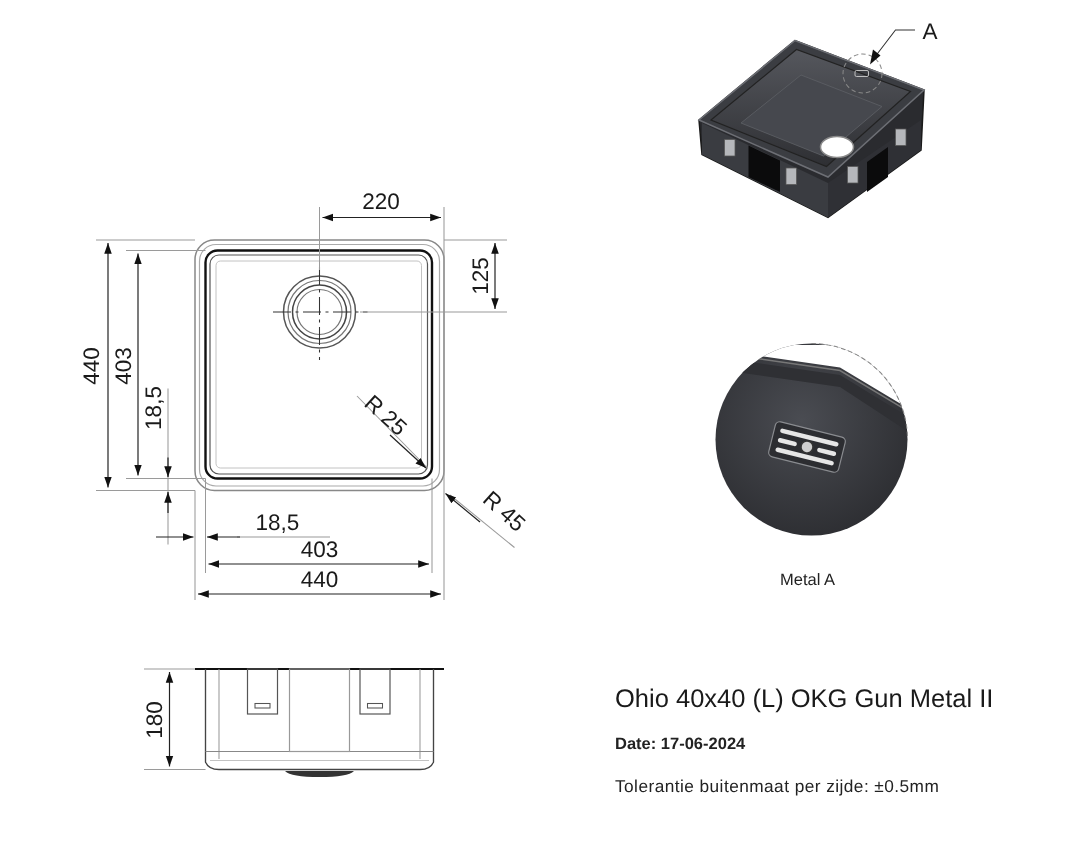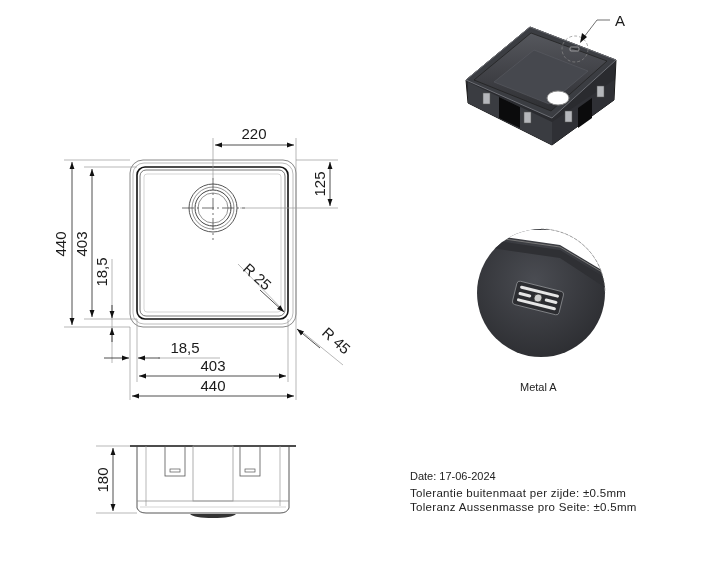--- a/index.html
+++ b/index.html
@@ -2,22 +2,22 @@
 <html><head>
 <meta charset="utf-8">
 <style>
   html, body { margin: 0; padding: 0; background: #ffffff; }
   body { width: 716px; height: 568px; position: relative; overflow: hidden;
          font-family: "Liberation Sans", sans-serif; color: #1a1a1a; }
   svg { position: absolute; left: 0; top: 0; }
   .dim { font-family: "Liberation Sans", sans-serif; font-size: 15px; fill: #1a1a1a; }
   .title-block { position: absolute; left: 410px; top: 456px; }
   .title { font-size: 17px; color: #1a1a1a; white-space: nowrap; margin: 0; }
-  .date { font-size: 11px; margin-top: 14px; color: #222; }
-  .tol { font-size: 11.5px; line-height: 14px; margin-top: 4px; letter-spacing: 0.3px; color: #222; }
+  .date { font-size: 11px; margin-top: 14px; color: #222; font-weight: bold; }
+  .tol { font-size: 11.5px; line-height: 14px; margin-top: 16px; letter-spacing: 0.3px; color: #222; }
   .tol div { white-space: nowrap; }
   .detail-label { position: absolute; left: 520px; top: 381px; font-size: 11px; color: #222; }
 </style>
 </head>
 <body>
 
 <svg width="716" height="568" viewBox="0 0 716 568">
   <defs>
     <marker id="arr" viewBox="0 0 10 10" refX="10" refY="5" markerWidth="9" markerHeight="9" orient="auto-start-reverse">
       <path d="M0,1.5 L10,5 L0,8.5 z" fill="#111"></path>
@@ -164,18 +164,18 @@
       <rect x="518" y="296.5" width="13" height="3" rx="1.5" fill="#e6e6e6"></rect>
       <rect x="545" y="296.5" width="13" height="3" rx="1.5" fill="#e6e6e6"></rect>
       <circle cx="538" cy="298" r="4" fill="#cfcfcf" stroke="#333" stroke-width="1"></circle>
     </g>
   </g>
 </svg>
 
 <div class="detail-label">Metal A</div>
 
 <div class="title-block">
+  <div class="title">Ohio 40x40 (L) OKG Gun Metal II</div>
   <div class="date">Date: 17-06-2024</div>
   <div class="tol">
     <div>Tolerantie buitenmaat per zijde: ±0.5mm</div>
-    <div>Toleranz Aussenmasse pro Seite: ±0.5mm</div>
   </div>
 </div>
 
 </body></html>

